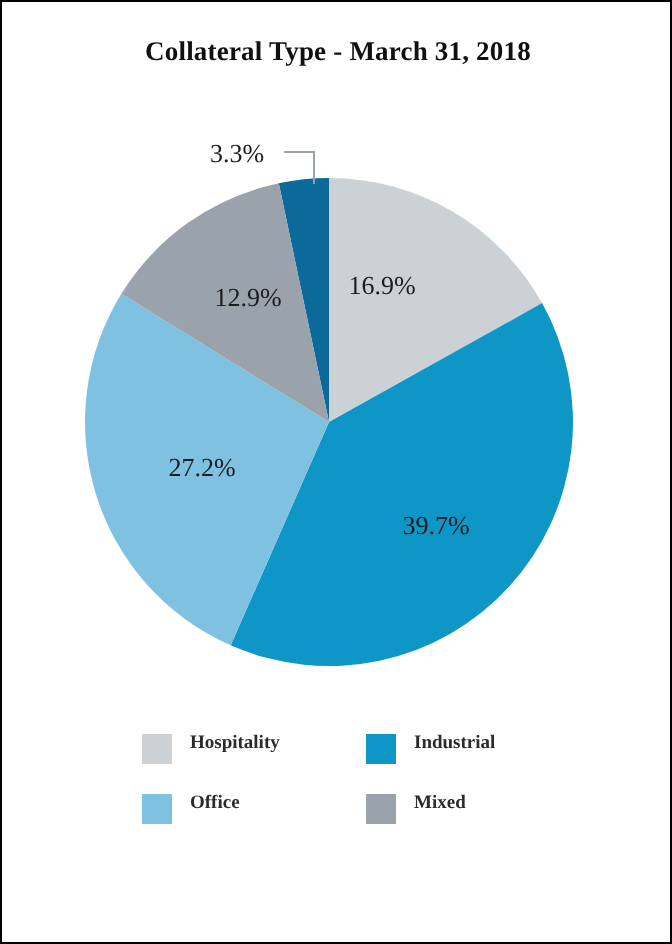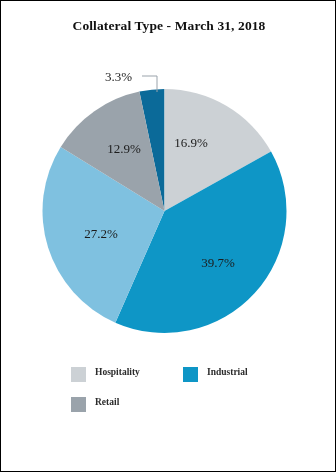--- a/index.html
+++ b/index.html
@@ -119,18 +119,22 @@
   <div class="legend">
     <div class="legend-item">
       <span class="legend-swatch" style="background: rgb(204, 209, 213);"></span>
       <span class="legend-label">Hospitality</span>
     </div>
     <div class="legend-item">
       <span class="legend-swatch" style="background: rgb(14, 150, 198);"></span>
       <span class="legend-label">Industrial</span>
     </div>
     <div class="legend-item">
+      <span class="legend-swatch" style="background: rgb(127, 193, 224);"></span>
+      <span class="legend-label">Office</span>
+    </div>
+    <div class="legend-item">
       <span class="legend-swatch" style="background: rgb(154, 163, 171);"></span>
-      <span class="legend-label">Retail</span>
+      <span class="legend-label">Mixed</span>
     </div>
   </div>
 
 </div>
 
 </body></html>

